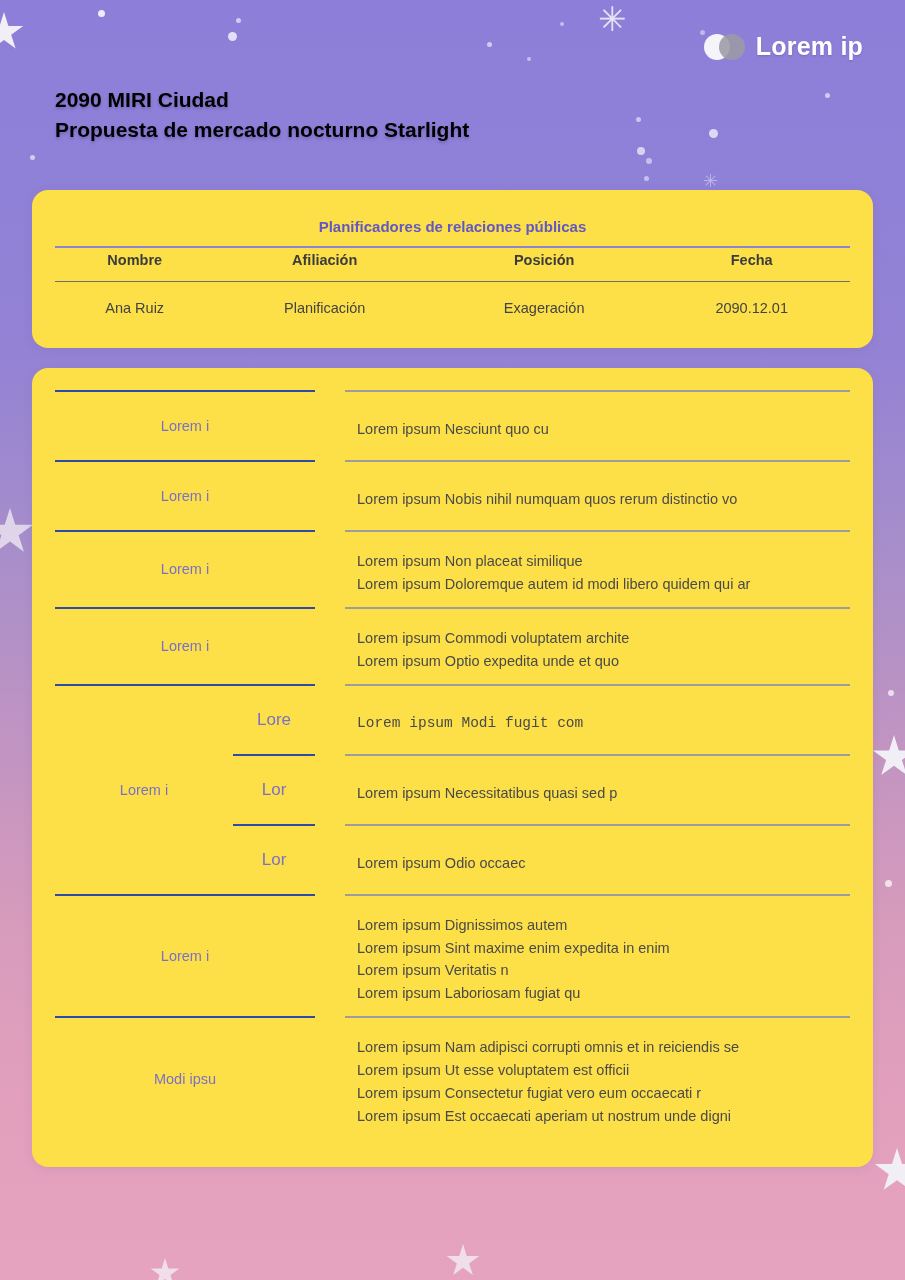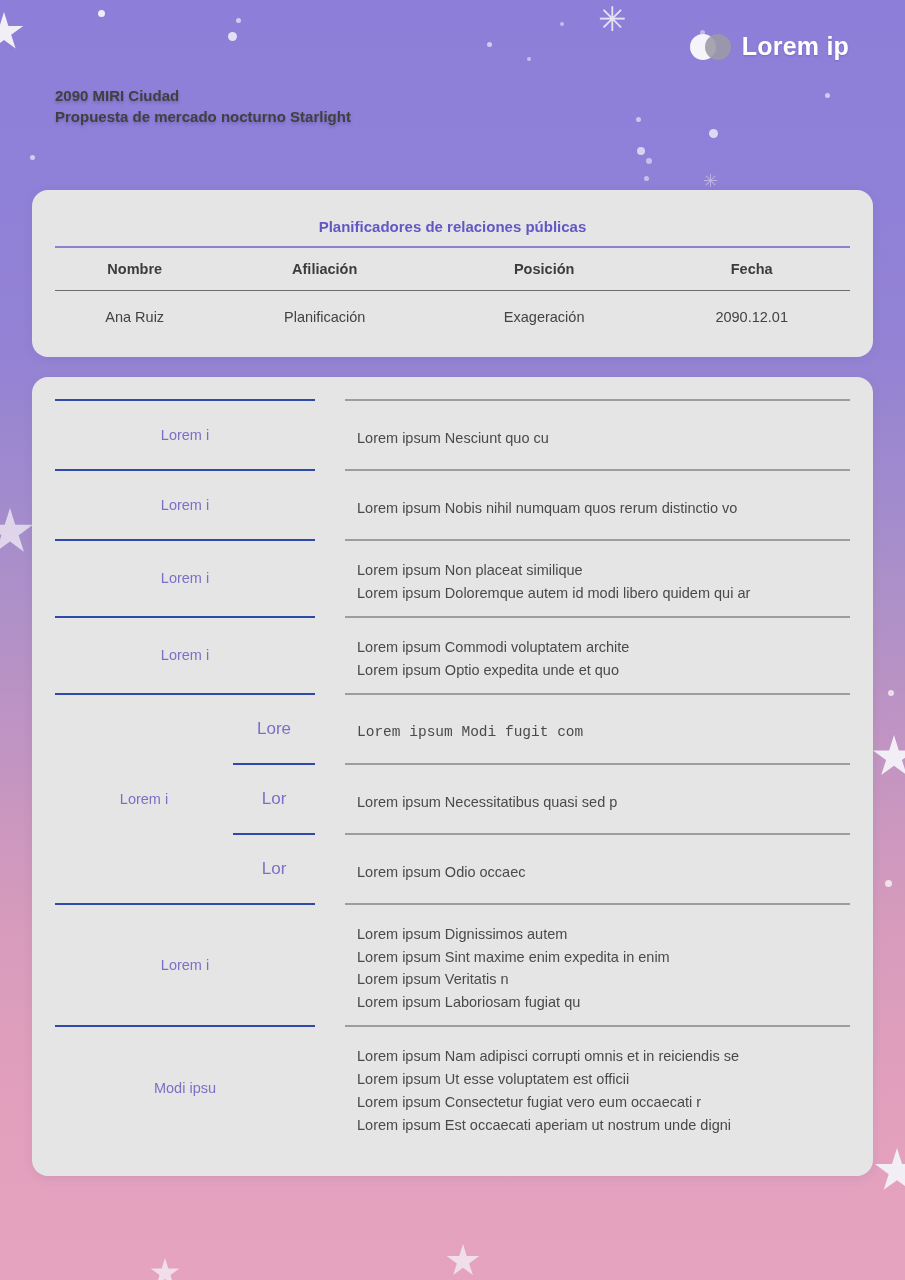--- a/index.html
+++ b/index.html
@@ -54,21 +54,21 @@
   
   .page-header {
     position: relative;
     z-index: 2;
     padding: 0 42px;
     height: 190px;
   }
   .brand {
     position: absolute;
     top: 32px;
-    right: 56px;
+    right: 42px;
     display: flex;
     align-items: center;
     gap: 10px;
   }
   .brand-mark {
     position: relative;
     width: 42px;
     height: 26px;
   }
   .brand-mark i {
@@ -86,34 +86,34 @@
     font-size: 25px;
     font-weight: bold;
     letter-spacing: .2px;
     text-shadow: 0 1px 2px rgba(60,40,110,.25);
   }
 
   .doc-title {
     position: absolute;
     top: 85px;
     left: 55px;
-    color: #404040;
-    font-size: 15px;
+    color: #000000;
+    font-size: 21px;
     font-weight: bold;
     line-height: 1.42;
     text-shadow: 0 2px 3px rgba(70,50,120,.35);
     white-space: pre-line;
   }
 
   
   .card {
     position: relative;
     z-index: 2;
     margin: 0 32px 0 32px;
-    background: #e5e5e5;
+    background: #fde047;
     border-radius: 16px;
     box-shadow: 0 2px 10px rgba(90,70,140,.12);
   }
   .card.meta-card { padding: 22px 23px 26px 23px; }
   .card.body-card { margin-top: 20px; padding: 22px 23px 28px 23px; }
 
   
   table { border-collapse: collapse; width: 100%; }
 
   .meta-caption {
@@ -122,21 +122,21 @@
     font-size: 15px;
     font-weight: bold;
     padding: 6px 0 11px 0;
     border-bottom: 2px solid #8b82d0;
   }
   .meta-head th {
     font-size: 14.5px;
     font-weight: bold;
     color: #3c3c3c;
     text-align: center;
-    padding: 13px 0 13px 0;
+    padding: 4px 0 13px 0;
     border-bottom: 1.5px solid #6e6e6e;
   }
   .meta-body td {
     font-size: 14.5px;
     color: #434343;
     text-align: center;
     padding: 18px 0 6px 0;
   }
 
   

